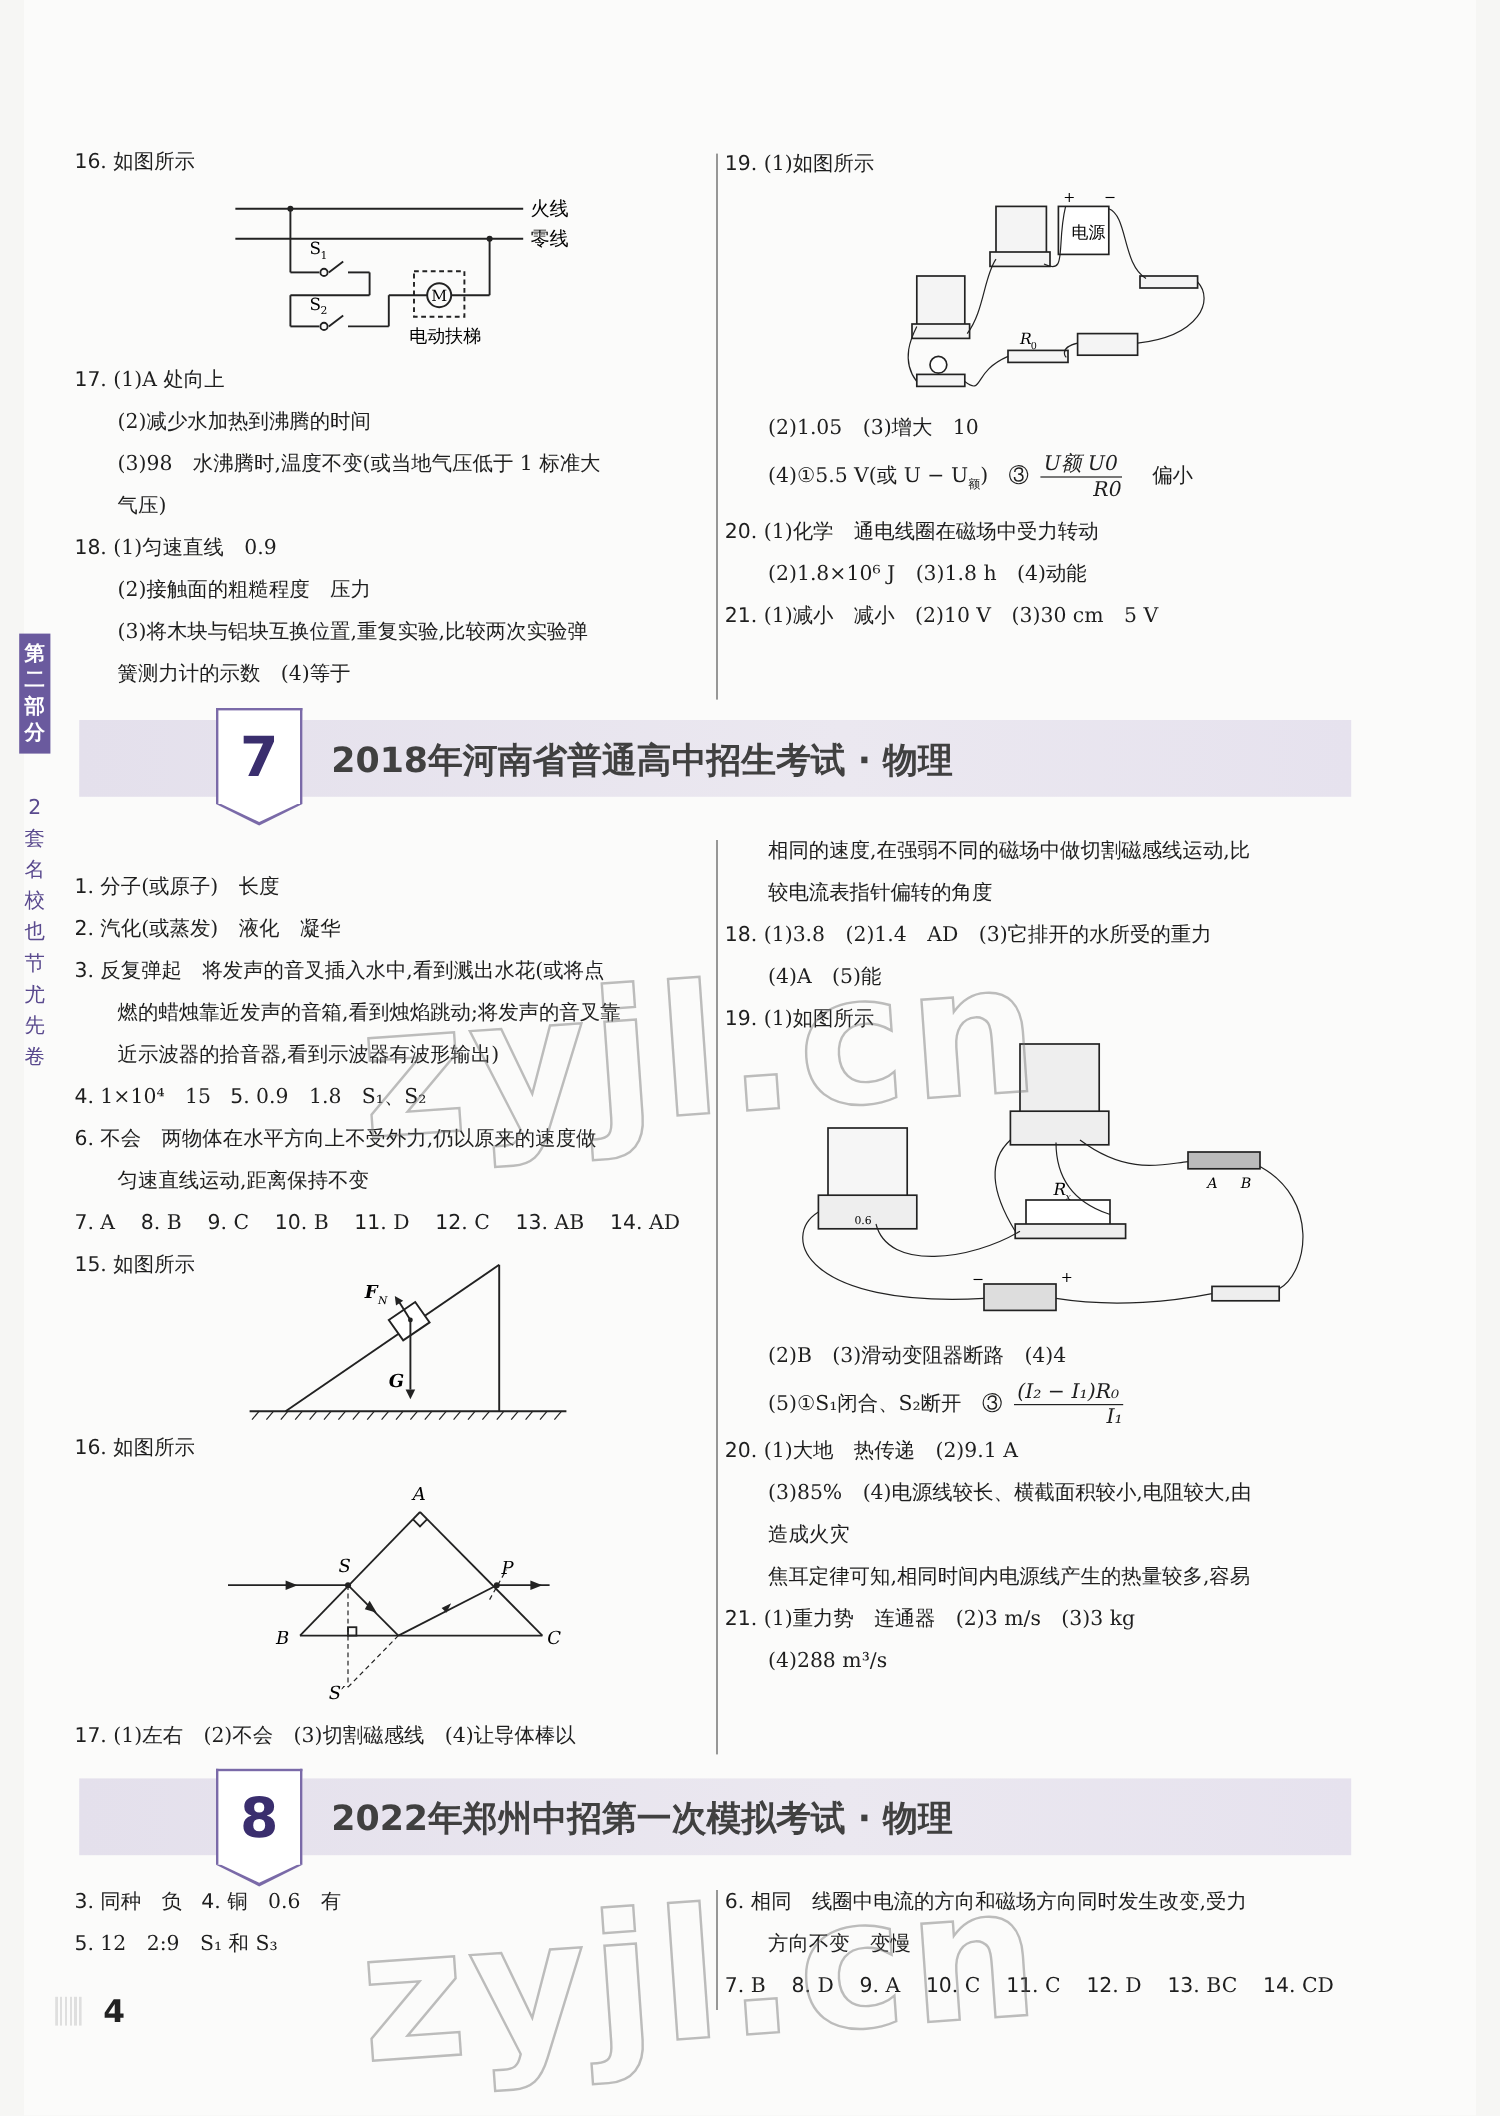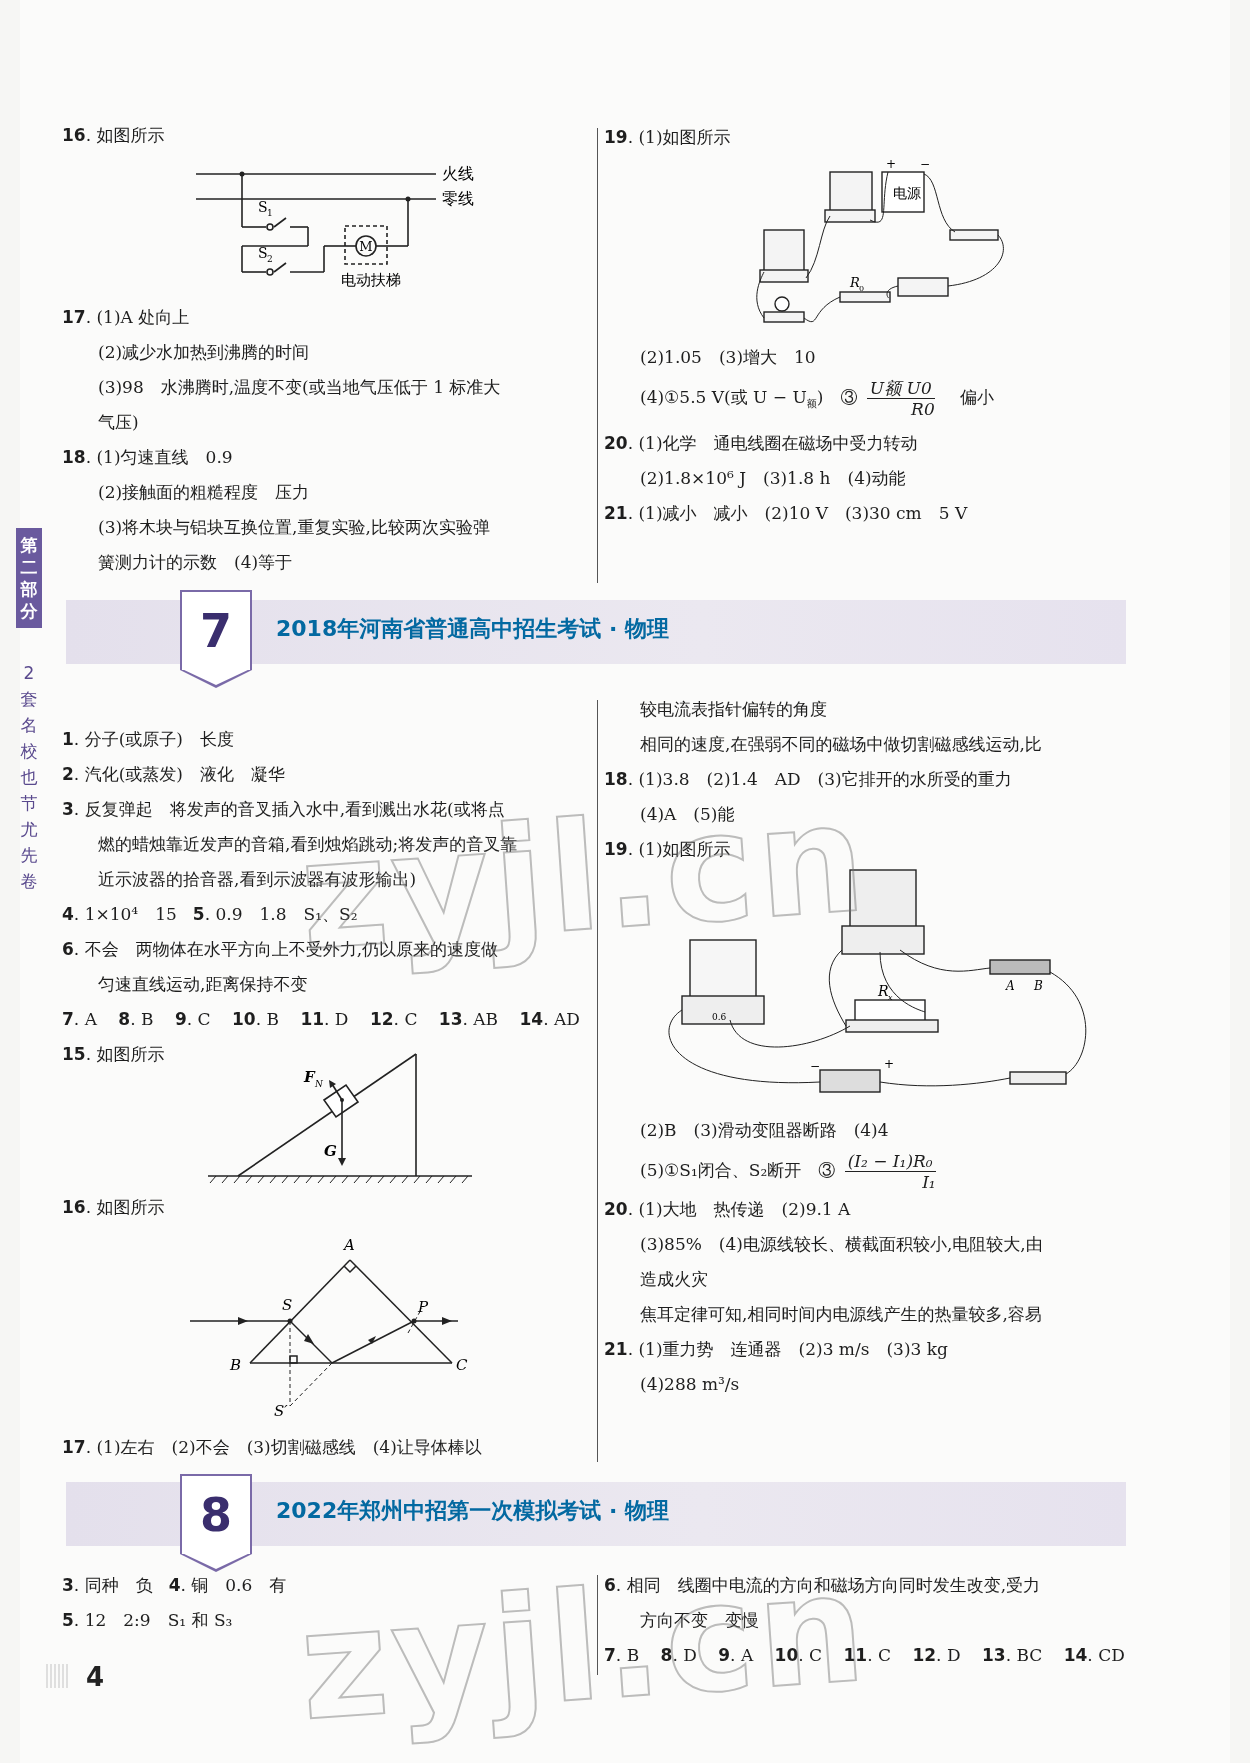--- a/index.html
+++ b/index.html
@@ -2,40 +2,40 @@
 <html><head>
 <meta charset="utf-8">
 <style>
   * { box-sizing: border-box; margin: 0; padding: 0; }
   html, body { width: 1250px; height: 1763px; background: #f6f6f4; overflow: hidden; }
   body { font-family: "DejaVu Serif", "Liberation Serif", serif; color: #1e1e1e; position: relative; }
   .page { position: absolute; left: 20px; top: 0; width: 1210px; height: 1763px; background: #fbfbfa; }
   .col { position: absolute; font-size: 17px; line-height: 35px; }
   .line { white-space: nowrap; position: relative; }
   .indent { padding-left: 36px; }
-  .num { font-family: "DejaVu Sans", "Liberation Sans", sans-serif; font-weight: bold; font-size: 17px; }
+  .num { font-family: "DejaVu Sans", "Liberation Sans", sans-serif; font-weight: normal; font-size: 17px; }
   .sp { display: inline-block; width: 16px; }
   .divider { position: absolute; width: 1px; background: #555; }
   .sidebar-tag { position: absolute; left: 16px; width: 26px; background: #6a5a9e; color: #fff;
     font-family: "DejaVu Sans", sans-serif; font-weight: bold; font-size: 17px; line-height: 22px; text-align: center;
     padding: 6px 0; }
   .sidebar-text { position: absolute; left: 16px; width: 26px; color: #5a4a8e; text-align: center;
     font-family: "DejaVu Sans", sans-serif; font-size: 17px; line-height: 26px; }
   .banner { position: absolute; left: 66px; width: 1060px; height: 64px;
     background: linear-gradient(90deg, #e4e0ec 0%, #ebe8f0 60%, #e6e2ee 100%); }
   .badge { position: absolute; width: 72px; height: 80px; background: #fff; border: 2px solid #7a6aa8;
     border-bottom: none; }
   .badge::after { content: ""; position: absolute; left: -2px; bottom: -18px; width: 0; height: 0;
     border-left: 36px solid transparent; border-right: 36px solid transparent; border-top: 18px solid #7a6aa8; }
   .badge-inner { position: absolute; left: 0; bottom: -15px; width: 0; height: 0;
     border-left: 34px solid transparent; border-right: 34px solid transparent; border-top: 16px solid #fff; z-index: 2; }
   .badge-num { position: absolute; inset: 0; display: flex; align-items: center; justify-content: center;
     font-family: "DejaVu Sans", sans-serif; font-weight: bold; font-size: 46px; color: #3a2e6e; z-index: 3; }
   .banner-title { position: absolute; font-family: "DejaVu Sans", "Liberation Sans", sans-serif;
-    font-weight: bold; font-size: 22px; color: #0369a1; white-space: nowrap; }
+    font-weight: bold; font-size: 29px; color: #404040; white-space: nowrap; }
   .page-number { position: absolute; left: 86px; top: 1662px; font-family: "DejaVu Sans", sans-serif;
     font-size: 26px; font-weight: bold; color: #222; }
   .page-num-deco { position: absolute; left: 46px; top: 1664px; width: 22px; height: 24px;
     background: repeating-linear-gradient(90deg, #ccc 0 2px, transparent 2px 4px); opacity: .6; }
   .frac { display: inline-block; vertical-align: middle; text-align: right; font-style: italic; line-height: 20px; margin: 0 4px; }
   .frac .top { display: block; border-bottom: 1px solid #222; padding: 0 3px; }
   .frac .bot { display: block; }
   sub, sup { font-size: 10px; }
   .watermark { position: absolute; font-family: "DejaVu Sans", sans-serif; font-size: 150px; font-weight: bold;
     color: transparent; -webkit-text-stroke: 2px rgba(110,110,110,.45); letter-spacing: 4px; pointer-events: none; }
@@ -266,22 +266,22 @@
   <text x="228" y="84" font-size="15" font-style="italic">P</text>
 </svg>
 
 <div class="col" style="left:62px; top:1430px; width:530px;">
   <div class="line"><span class="num">17</span><span>. (1)左右　(2)不会　(3)切割磁感线　(4)让导体棒以</span></div>
 </div>
 
 <div class="divider" style="left:597px; top:700px; height:762px;"></div>
 
 <div class="col" style="left:604px; top:692px; width:540px;">
+  <div class="line indent">相同的速度,在强弱不同的磁场中做切割磁感线运动,比</div>
   <div class="line indent">较电流表指针偏转的角度</div>
-  <div class="line indent">相同的速度,在强弱不同的磁场中做切割磁感线运动,比</div>
   <div class="line"><span class="num">18</span><span>. (1)3.8　(2)1.4　AD　(3)它排开的水所受的重力</span></div>
   <div class="line indent">(4)A　(5)能</div>
   <div class="line"><span class="num">19</span><span>. (1)如图所示</span></div>
 </div>
 
 <svg style="position:absolute; left:650px; top:860px;" width="460" height="240" viewBox="0 0 460 240">
   <g stroke="#222" stroke-width="1.4" fill="#eee">
     <rect x="200" y="10" width="66" height="60"></rect>
       <rect x="192" y="66" width="82" height="28"></rect>
     <rect x="40" y="80" width="66" height="60" fill="#f6f6f6"></rect>

